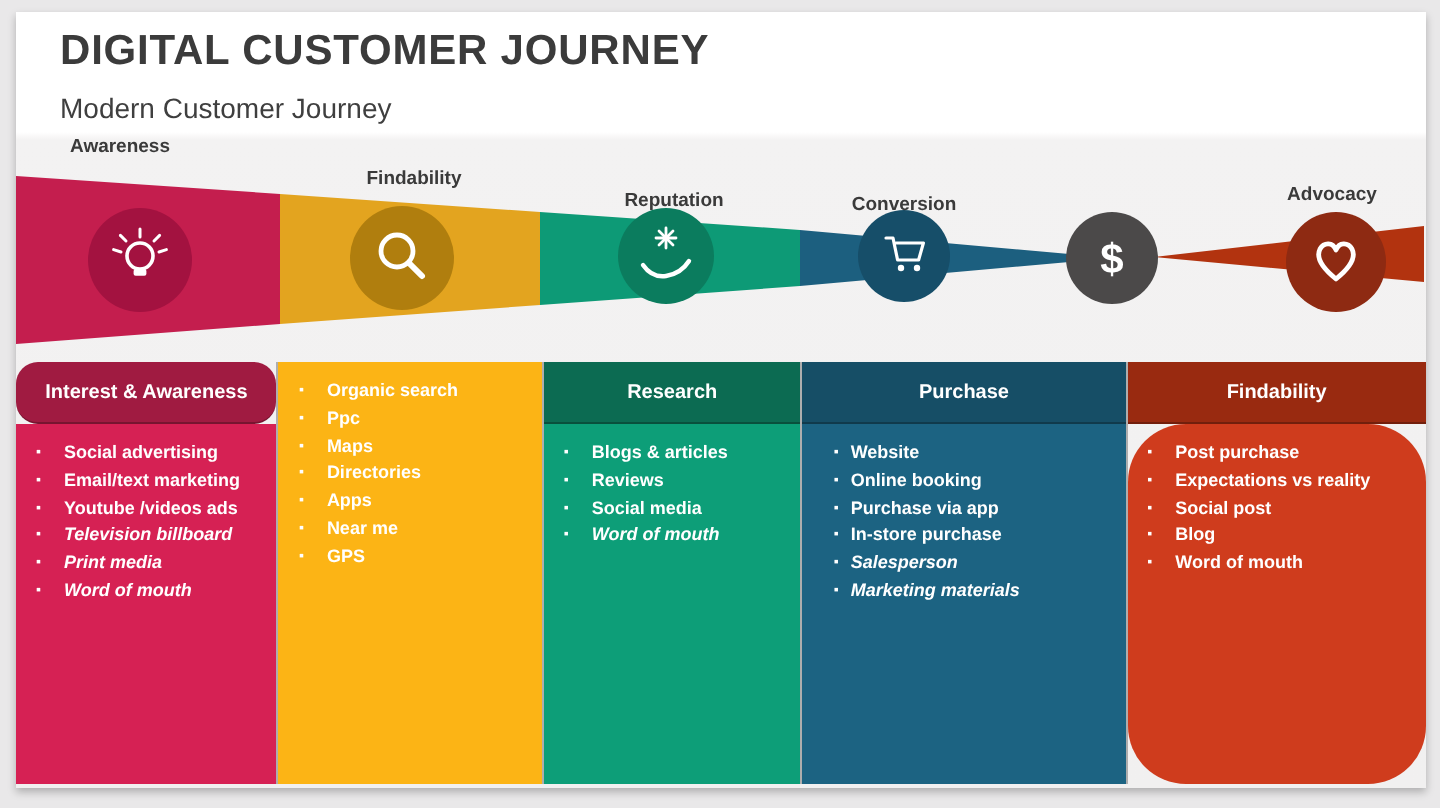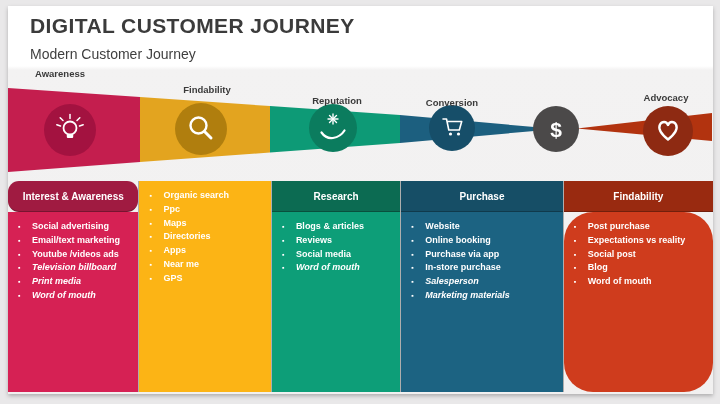--- a/index.html
+++ b/index.html
@@ -201,21 +201,21 @@
             <span class="li-text">Social media</span>
           </li>
           <li>
             <span class="bullet">▪</span>
             <span class="li-text italic">Word of mouth</span>
           </li>
         </ul>
     </div>
     <div class="col">
       <div class="col-header" style="background-color: rgb(22, 78, 102); text-align: right;">Purchase</div>
-      <ul class="col-body" style="background-color: rgb(28, 99, 130);">
+      <ul class="col-body" style="background-color: rgb(28, 99, 130); text-align: right;">
           <li>
             <span class="bullet">▪</span>
             <span class="li-text">Website</span>
           </li>
           <li>
             <span class="bullet">▪</span>
             <span class="li-text">Online booking</span>
           </li>
           <li>
             <span class="bullet">▪</span>

